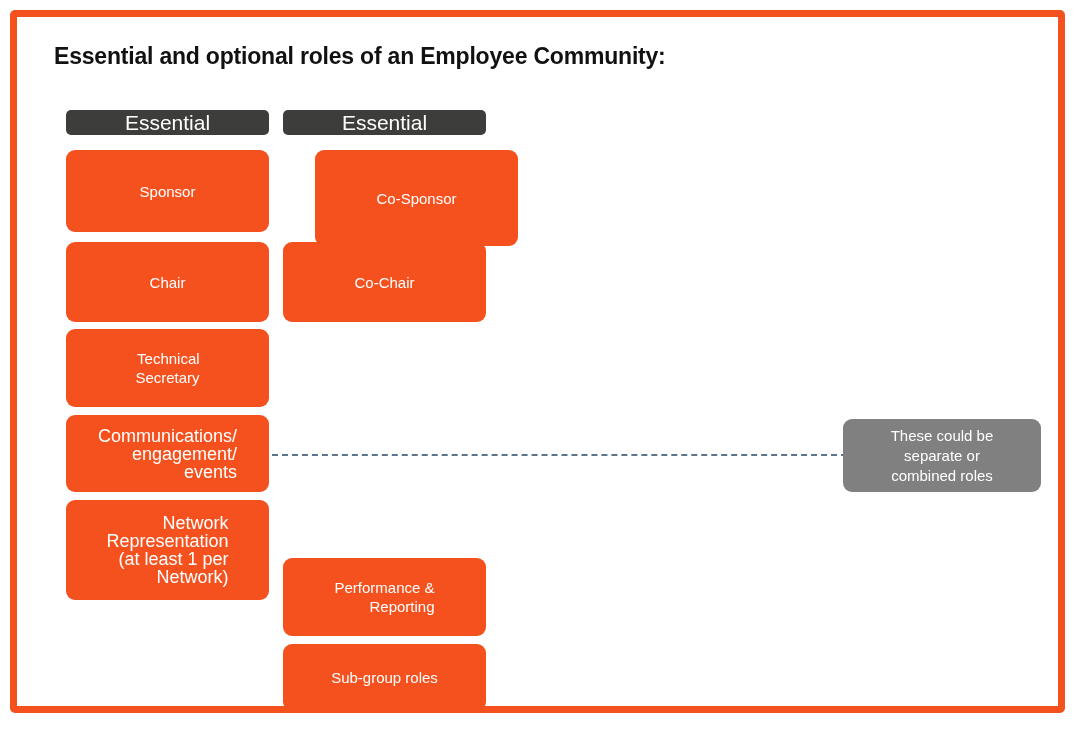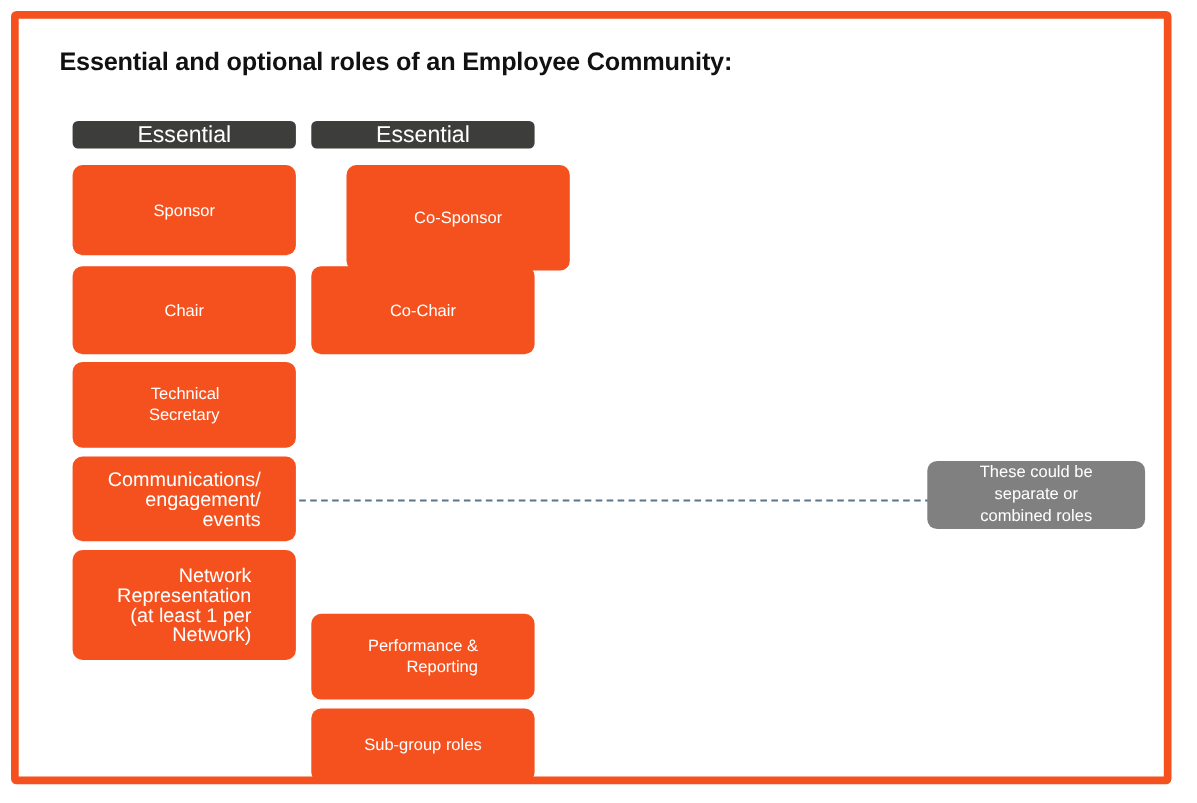--- a/index.html
+++ b/index.html
@@ -101,21 +101,21 @@
     height: 0;
     border-top: 2px dashed #5b768c;
   }
 
   
   #note {
     position: absolute;
     left: 826px;
     top: 402px;
     width: 198px;
-    height: 62px;
+    height: 73px;
     background: #808080;
     border-radius: 9px;
     color: #ffffff;
     display: flex;
     align-items: center;
     justify-content: center;
     text-align: center;
     font-size: 15px;
     line-height: 20px;
     box-sizing: border-box;

